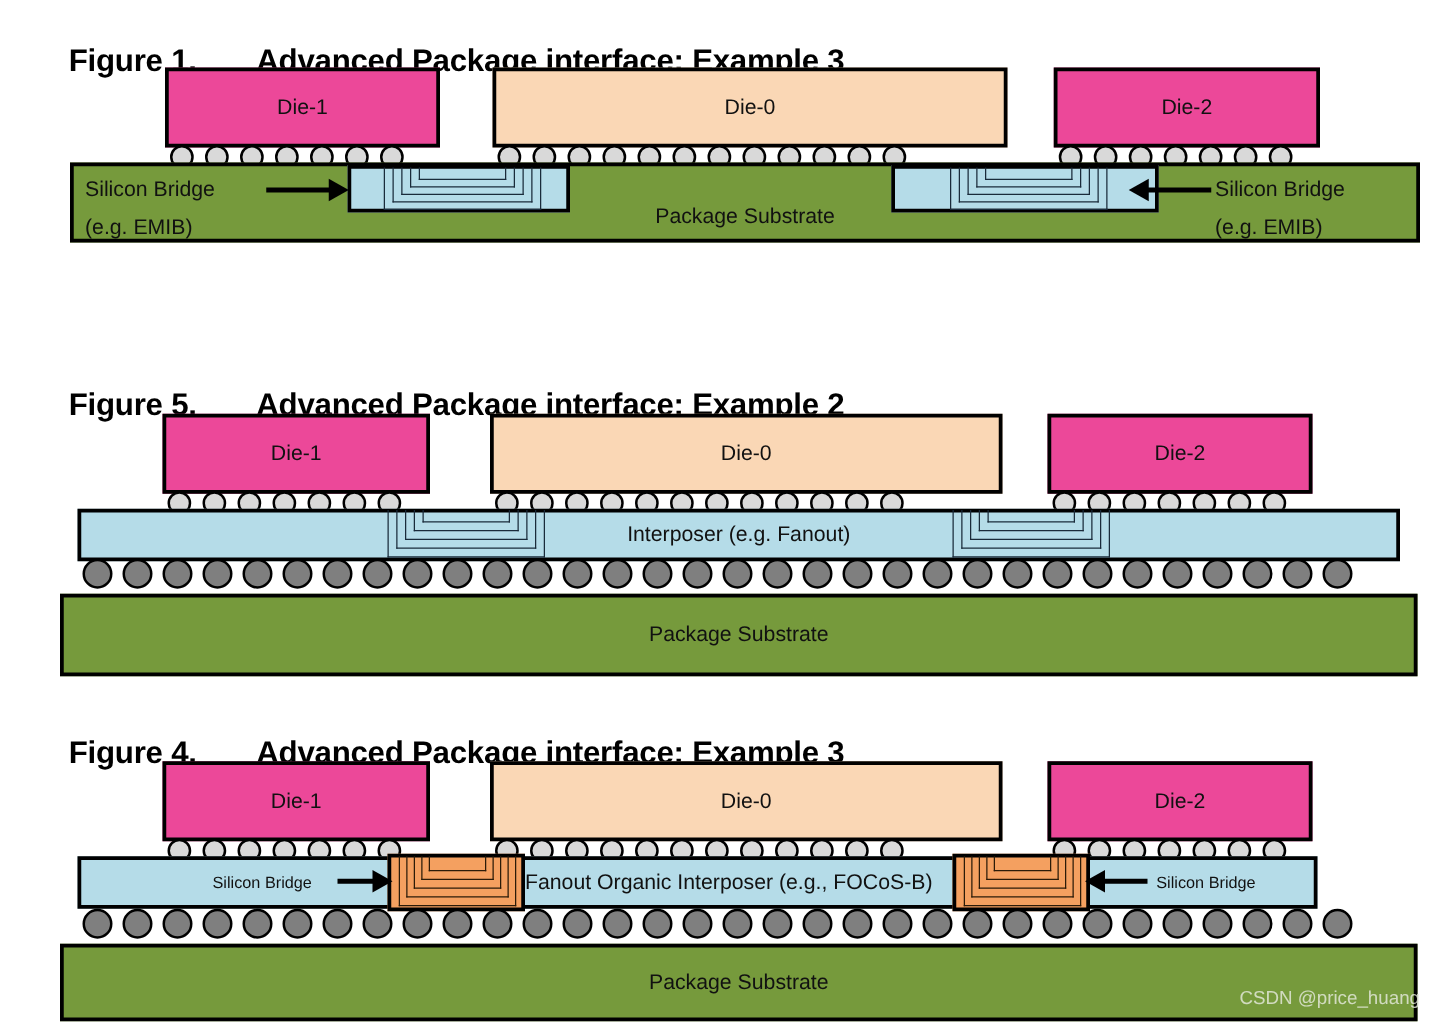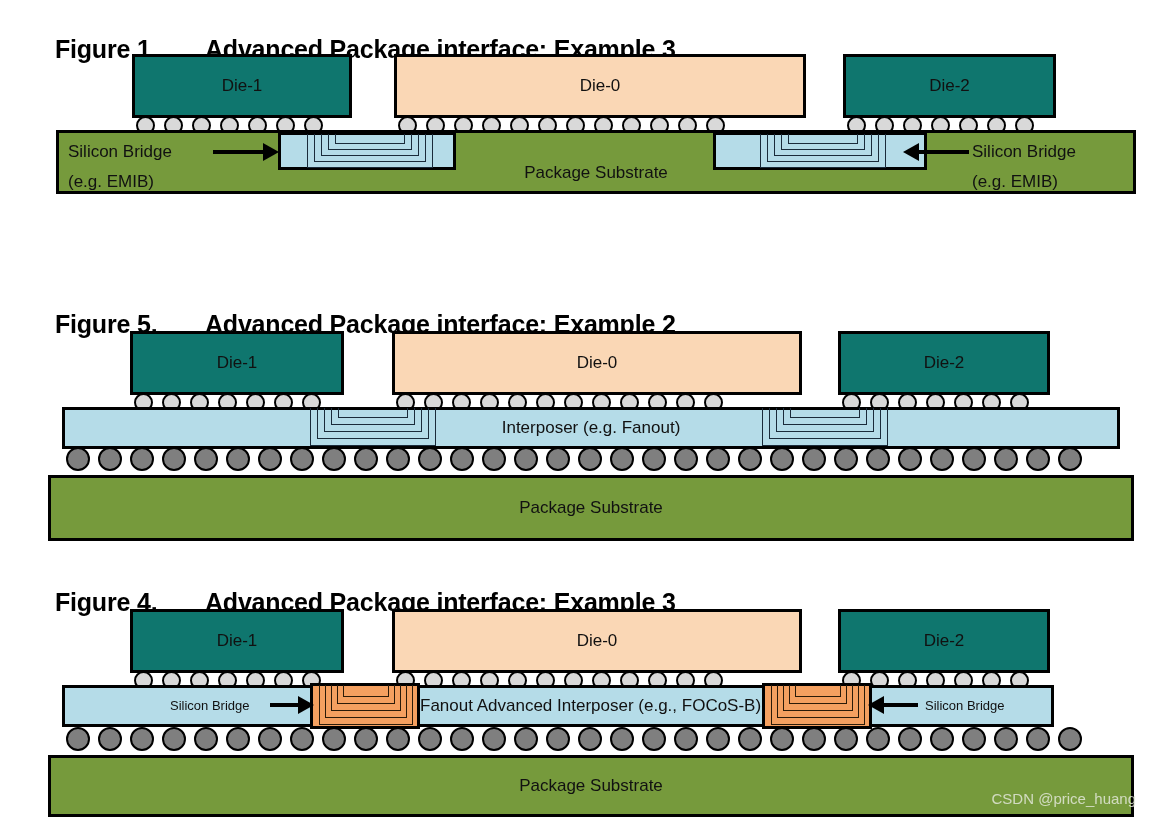--- a/index.html
+++ b/index.html
@@ -14,21 +14,21 @@
     white-space:pre;letter-spacing:-0.2px;
   }
   .fig-title .num{display:inline-block;width:150px;}
   .stage{position:absolute;left:0;top:0;width:1150px;}
 
   
   .box{position:absolute;box-sizing:border-box;border:3px solid #000;
        display:flex;align-items:center;justify-content:center;}
   .box .lbl{font-size:17px;color:#111;white-space:nowrap;}
 
-  .die-gold{background:#0f766e;}
+  .die-gold{background:#ec4899;}
   .die-peach{background:#FAD7B5;}
   .substrate{background:#769A3C;}
   .interposer{background:#B5DCE8;}
   .bridge-blue{background:#B5DCE8;}
   .bridge-orange{background:#F4A060;}
 
   
   .bumps{position:absolute;display:flex;align-items:center;}
   .bump{border-radius:50%;box-sizing:border-box;}
   .bump.small{background:#D9D9D9;border:2.5px solid #000;}
@@ -299,21 +299,21 @@
         <span class="bump small" style="width: 19px; height: 19px;"></span>
         <span class="bump small" style="width: 19px; height: 19px;"></span>
         <span class="bump small" style="width: 19px; height: 19px;"></span>
         <span class="bump small" style="width: 19px; height: 19px;"></span>
         <span class="bump small" style="width: 19px; height: 19px;"></span>
         <span class="bump small" style="width: 19px; height: 19px;"></span>
         <span class="bump small" style="width: 19px; height: 19px;"></span>
       </div>
 
     <div class="box interposer" style="left:62px;top:132px;width:992px;height:42px;">
-      <span class="lbl small" style="position:absolute;left:355px;">Fanout Advanced Interposer (e.g., FOCoS-B)</span>
+      <span class="lbl small" style="position:absolute;left:355px;">Fanout Organic Interposer (e.g., FOCoS-B)</span>
     </div>
 
     <div class="box bridge-orange" style="left:310px;top:130px;width:110px;height:46px;">
       <div class="traces orange" style="left:6px;top:-1px;width:94px;height:40px;">
         <i style="left:0;top:0;width:94px;height:40px;"></i>
         <i style="left:6px;top:0;width:82px;height:33px;"></i>
         <i style="left:12px;top:0;width:70px;height:26px;"></i>
         <i style="left:18px;top:0;width:58px;height:19px;"></i>
         <i style="left:24px;top:0;width:46px;height:12px;"></i>
       </div>

